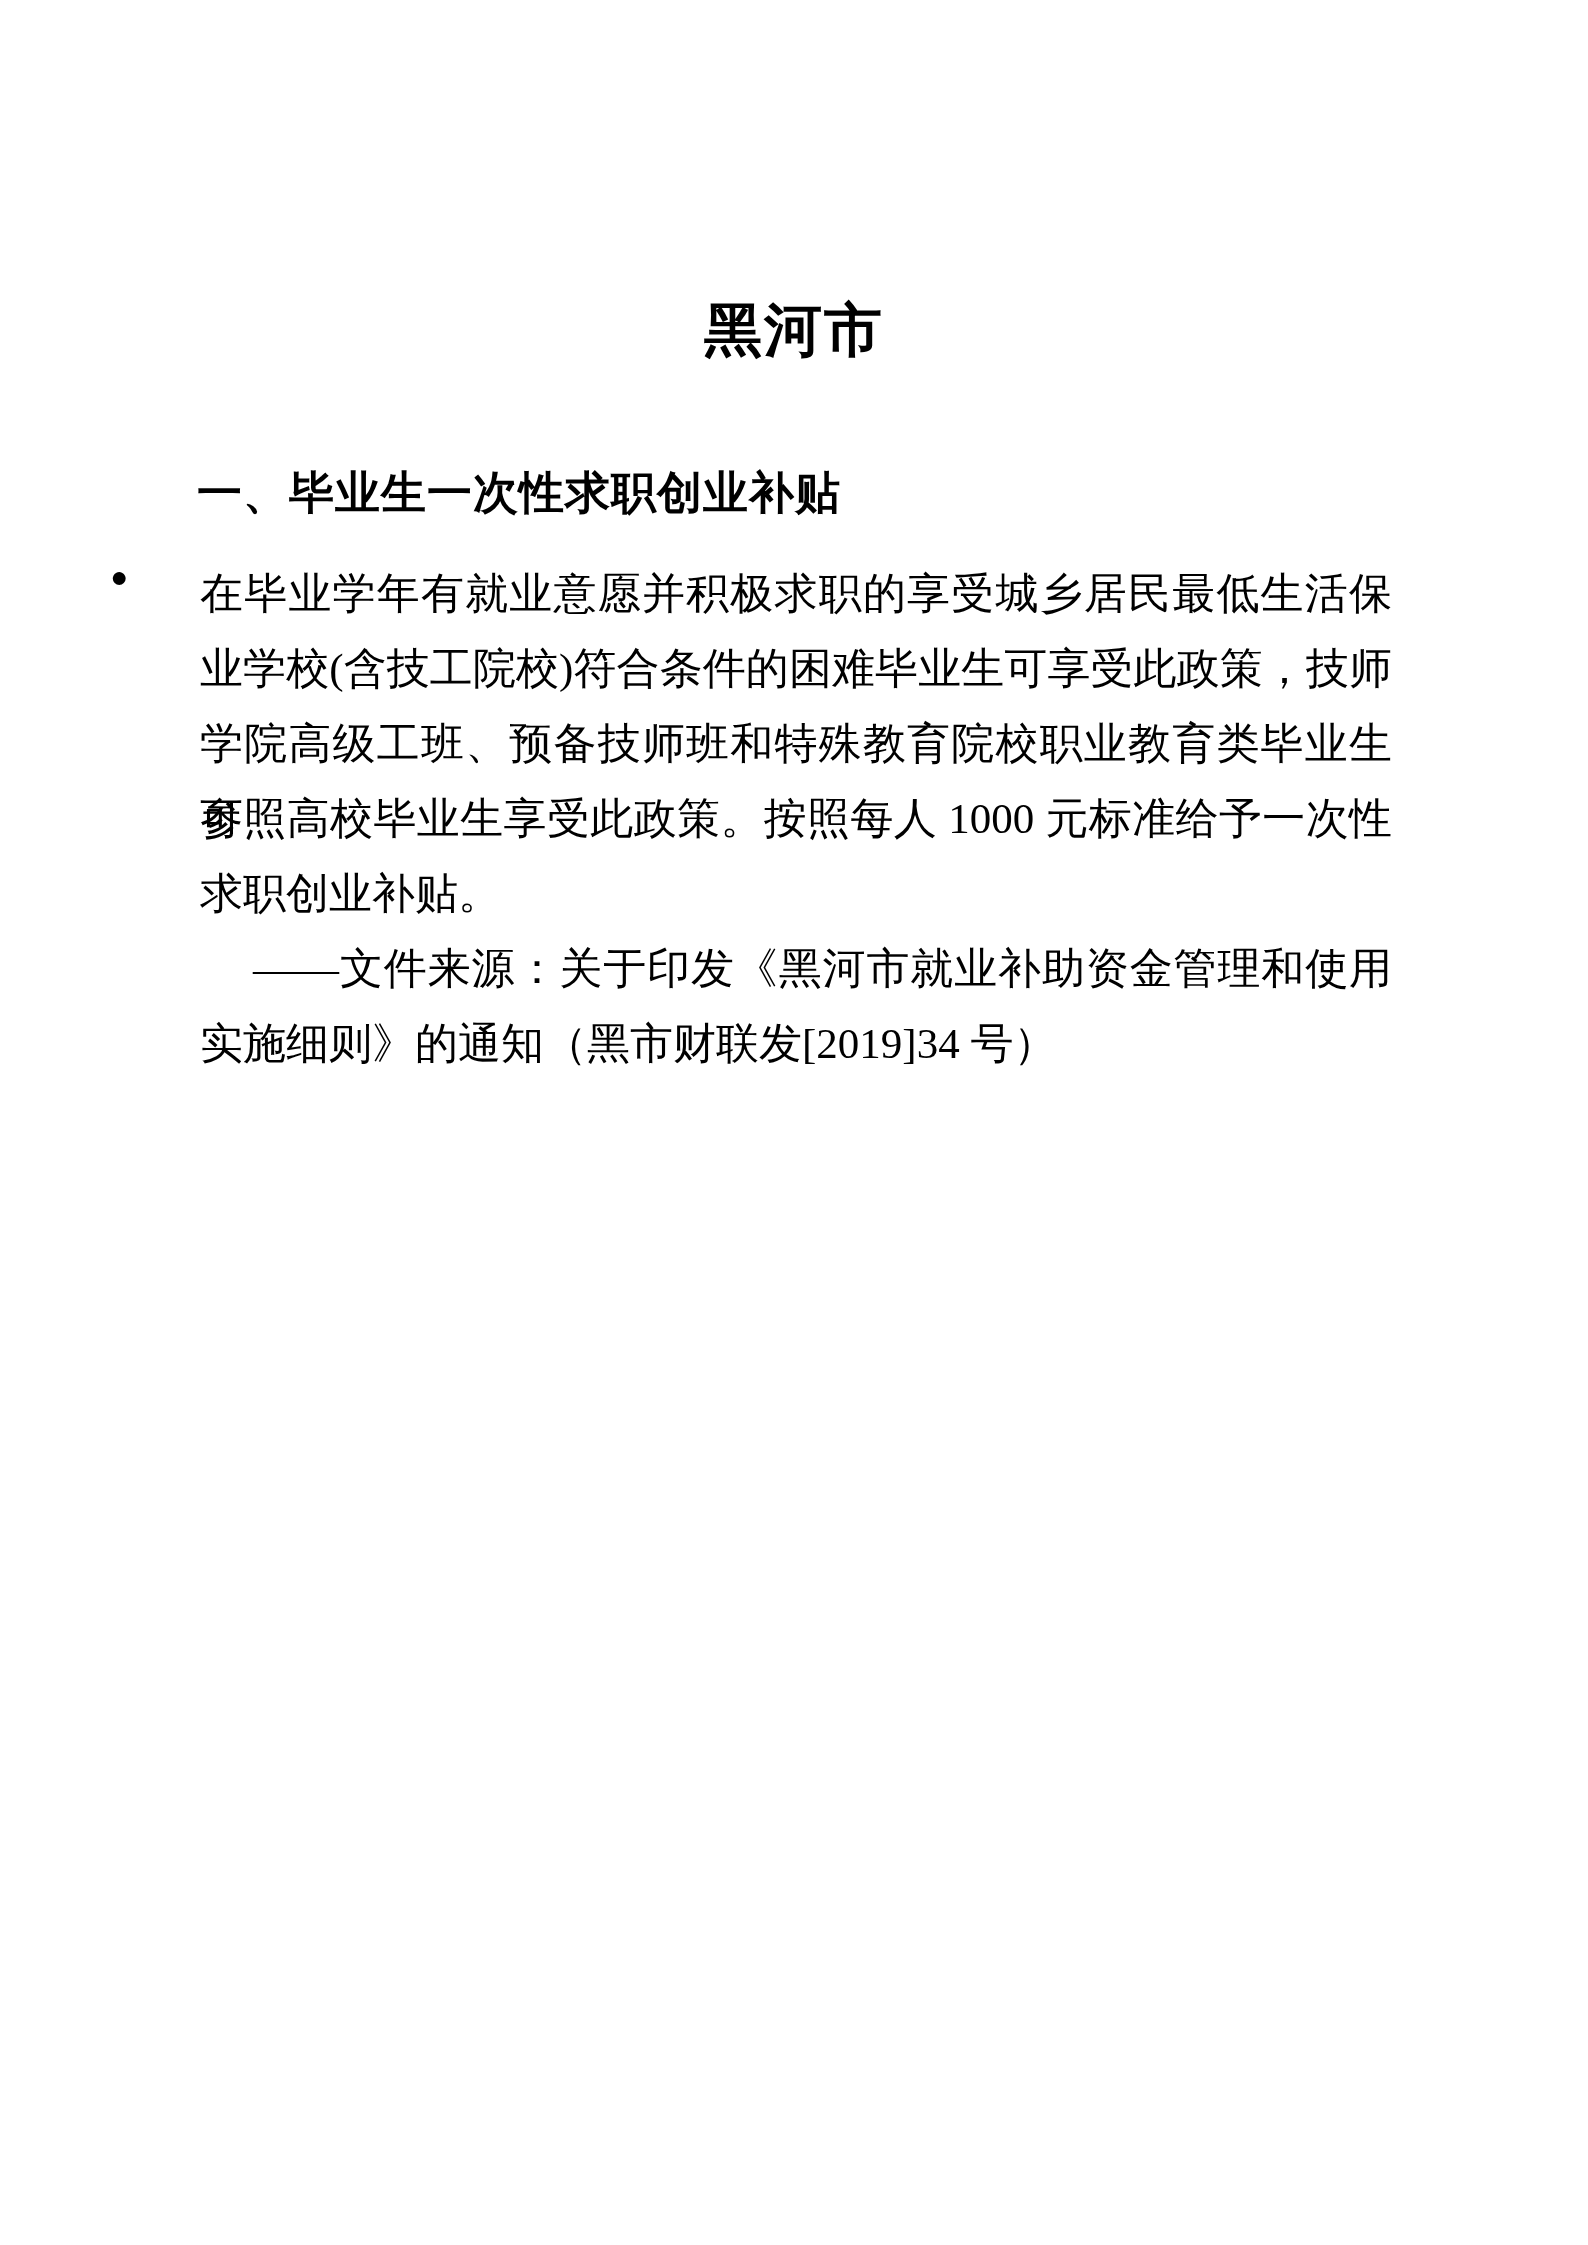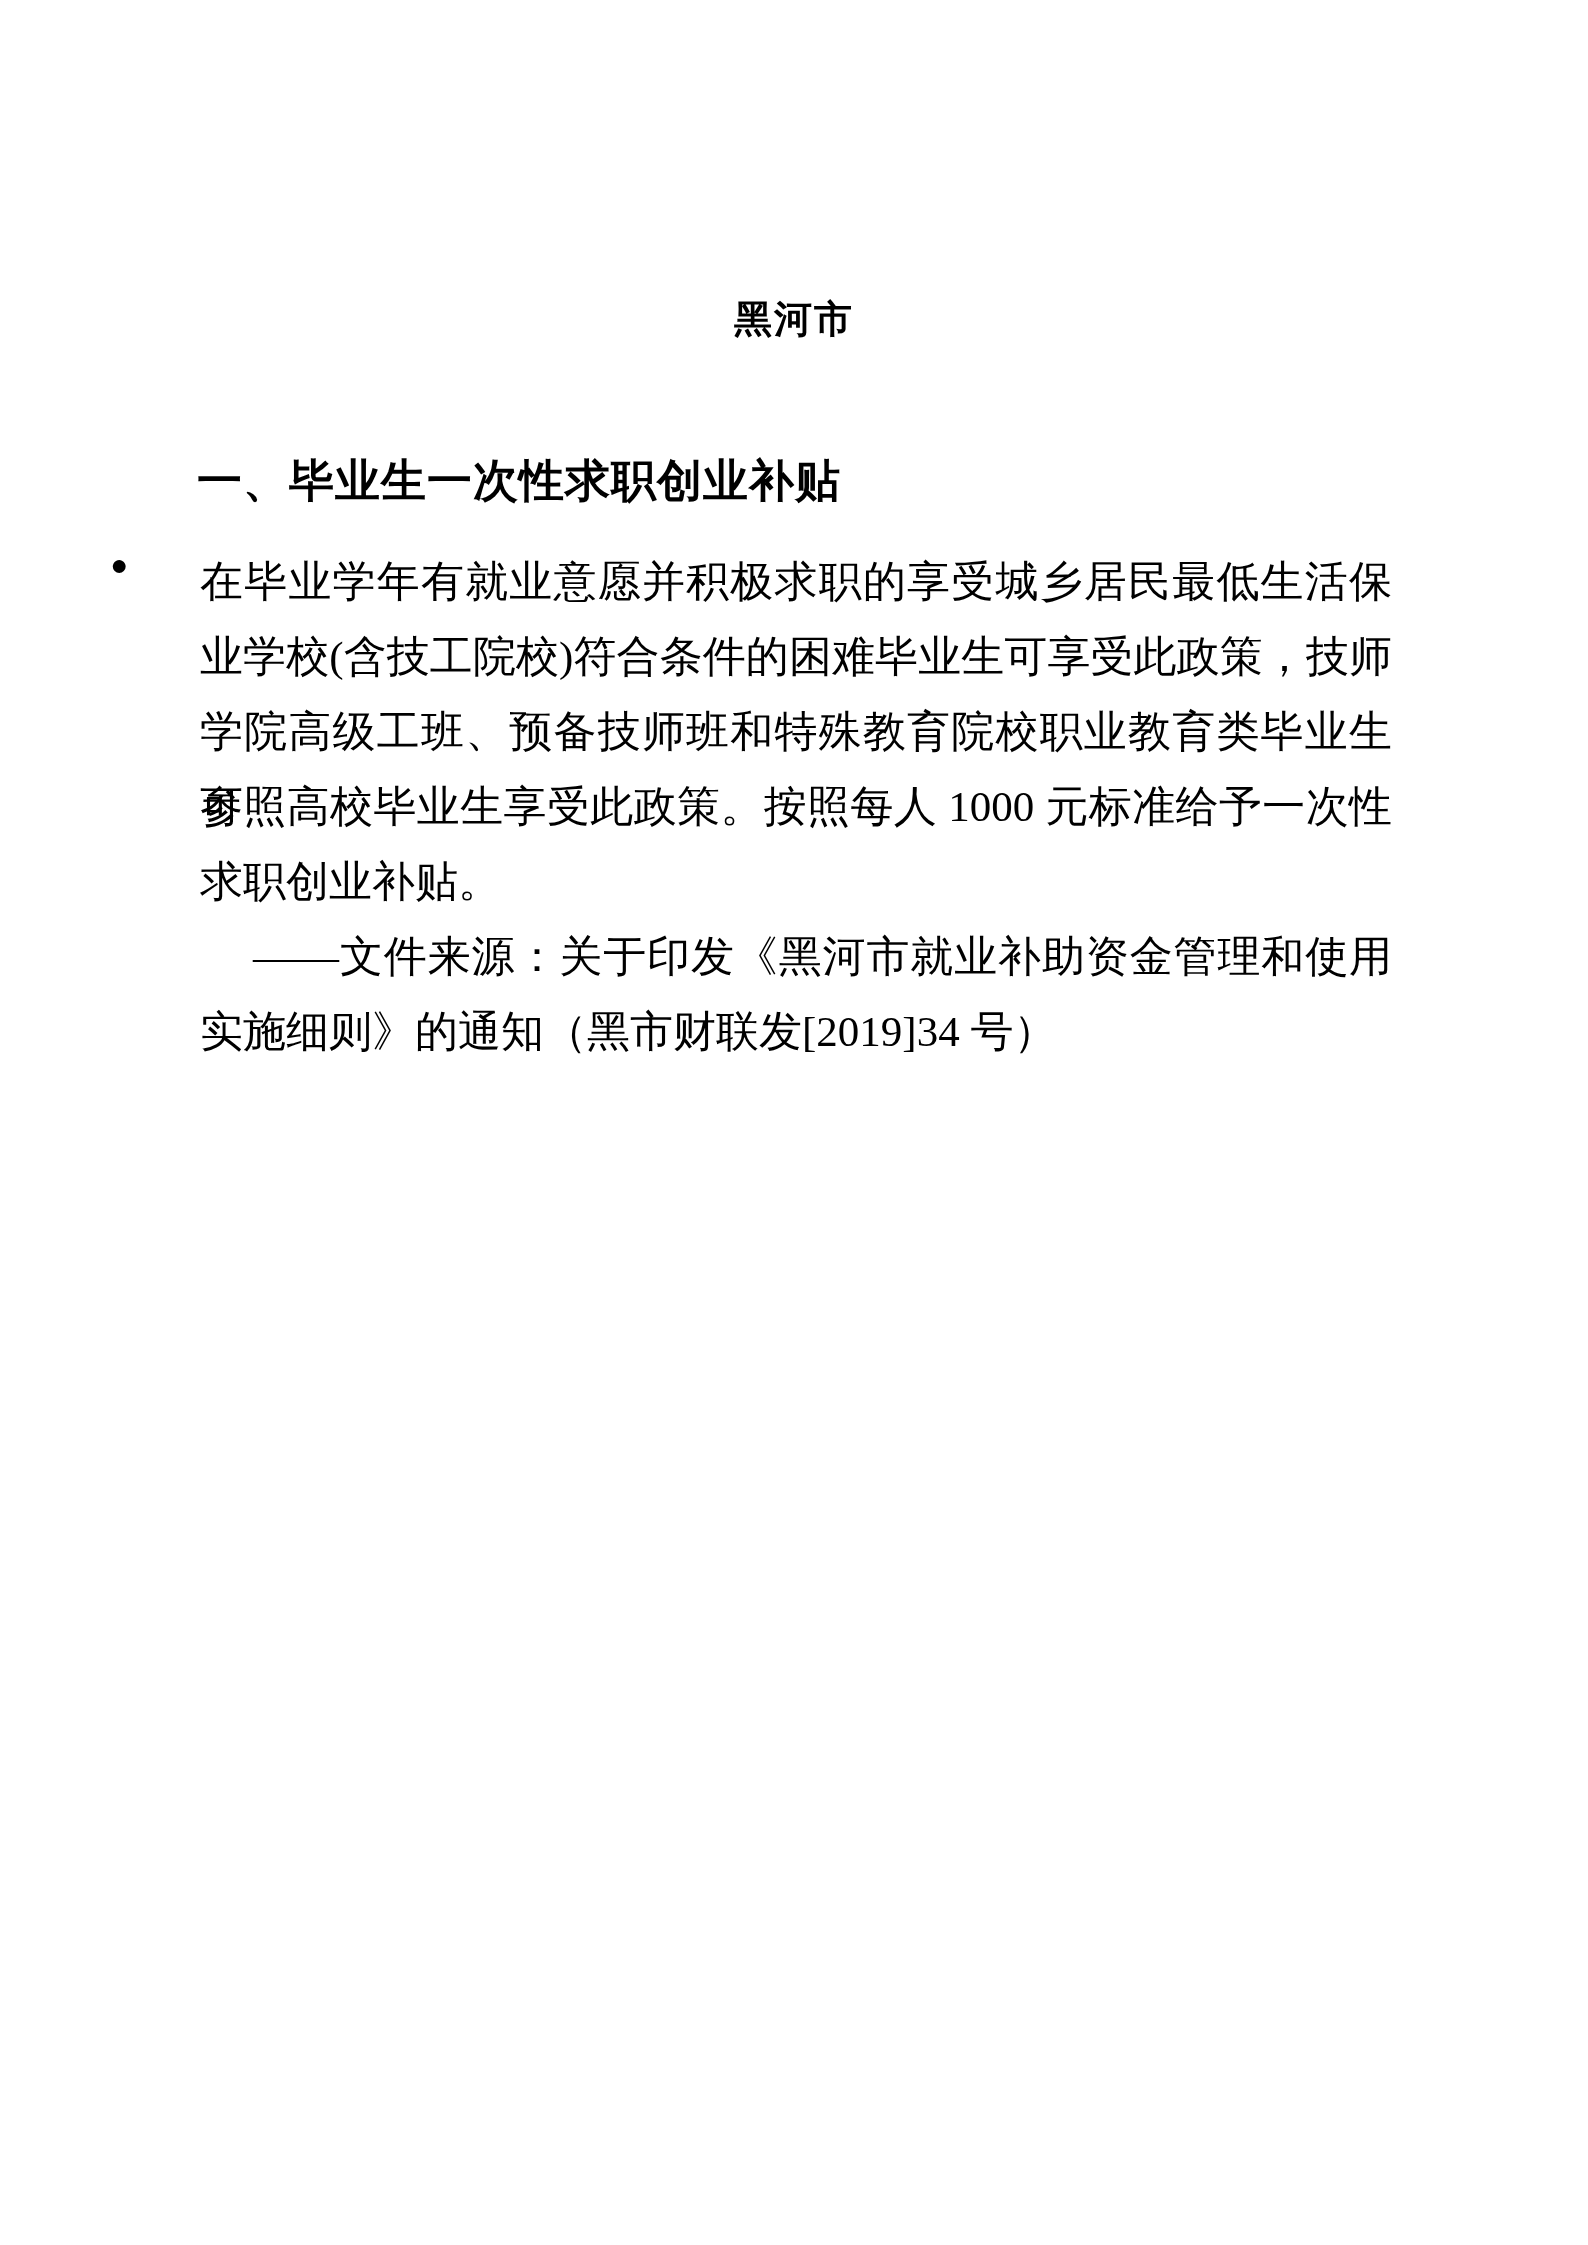--- a/index.html
+++ b/index.html
@@ -12,23 +12,23 @@
     width: 1588px;
     height: 2245px;
     background: #ffffff;
     color: #000000;
     font-family: "Liberation Serif", "DejaVu Serif", serif;
     overflow: hidden;
     box-sizing: border-box;
     padding-top: 290px;
   }
   .doc-title {
-    margin: 4px;
+    margin: 16px;
     text-align: center;
-    font-size: 38px;
+    font-size: 58px;
     line-height: 50px;
     font-weight: bold;
     letter-spacing: 2px;
   }
   .section-heading {
     margin: 115px 0 0 197px;
     font-size: 45px;
     line-height: 45px;
     font-weight: bold;
     letter-spacing: 1px;

